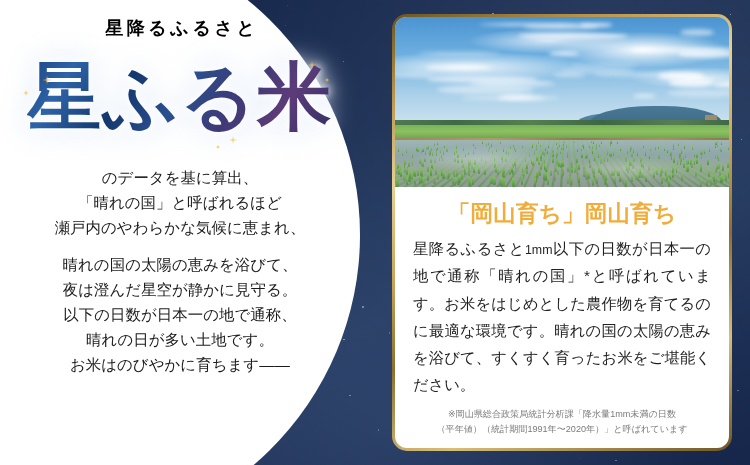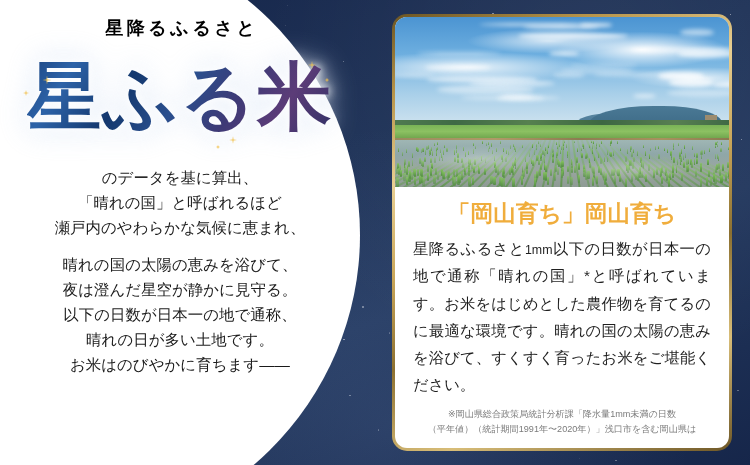--- a/index.html
+++ b/index.html
@@ -855,16 +855,16 @@
 
     <div class="card-body">
       <h2 class="card-title">「岡山育ち」岡山育ち</h2>
       <p class="card-text">
         <span>星降るふるさと</span><span class="lat">1mm</span><span>以下の日数が日本一の地で通称「晴れの国」*と呼ばれています。お米をはじめとした農作物を育てるのに最適な環境です。晴れの国の太陽の恵みを浴びて、すくすく育ったお米をご堪能ください。</span>
       </p>
     </div>
 
     <div class="note">
       <span>※岡山県総合政策局統計分析課「降水量1mm未満の日数</span>
-      <span>（平年値）（統計期間1991年〜2020年）」浅口市を含む岡山県は</span>
+      <span>（平年値）（統計期間1991年〜2020年）」と呼ばれています</span>
     </div>
   </div>
 </div>
 
 </body></html>

